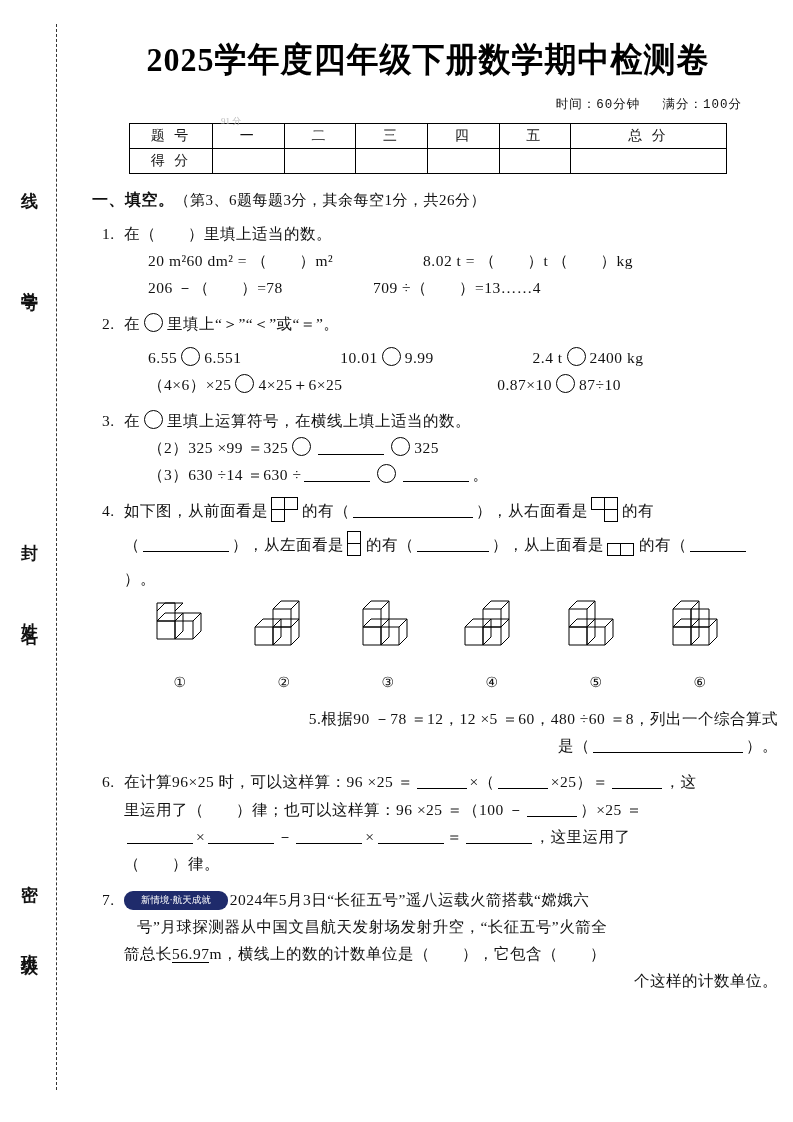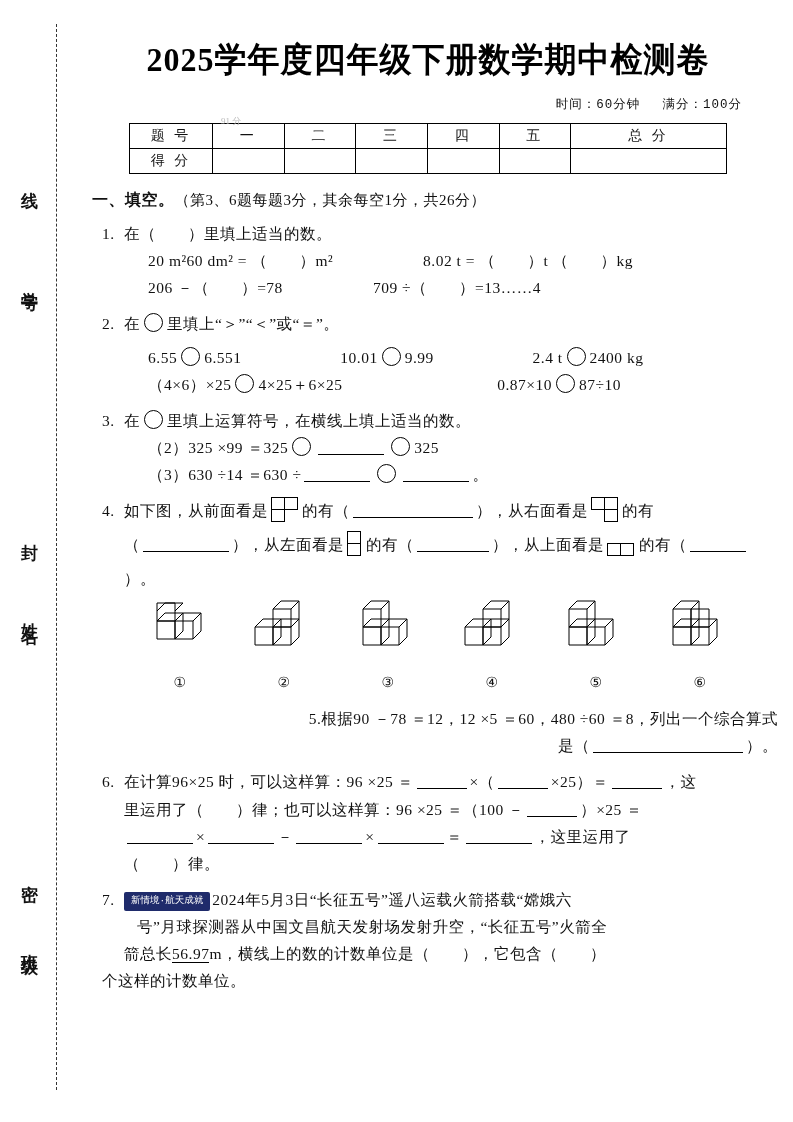--- a/index.html
+++ b/index.html
@@ -140,26 +140,26 @@
     align-items:flex-end;
   }
   .fig{width:78px;text-align:center;}
   .fig .cap{font-size:14px;margin-top:2px;}
 
   .tag{
     display:inline-block;
     background:#1f2b6b;
     color:#fff;
     font-size:9.5px;
-    padding:1px 7px;
-    border-radius:2px;
+    padding:1px 17px;
+    border-radius:9px;
     letter-spacing:0;
     vertical-align:2px;
     margin-right:2px;
-    font-family:Liberation Mono, monospace;
+    font-family:Liberation Serif, serif;
   }
   .u-num{border-bottom:1px solid #000;}
 </style>
 </head>
 <body>
 
 <div class="page">
 
   <div class="left-col">
     <div class="dashed-line"></div>
@@ -395,19 +395,19 @@
     </div>
 
     <div class="q">
       <span class="num">7.</span><span class="tag">新情境·航天成就</span><span>2024年5月3日“长征五号”遥八运载火箭搭载“嫦娥六</span>
       <div class="row" style="margin-left:35px;font-family:Liberation Serif, serif;">
         <span>号”月球探测器从中国文昌航天发射场发射升空，“长征五号”火箭全</span>
       </div>
       <div class="row" style="margin-left:22px;">
         <span>箭总长</span><span class="u-num">56.97</span><span>m，横线上的数的计数单位是（　　），它包含（　　）</span>
       </div>
-      <div class="row" style="">
+      <div class="row" style="margin-left:22px;text-align:right;">
         <span>个这样的计数单位。</span>
       </div>
     </div>
 
   </div>
 </div>
 
 </body></html>

